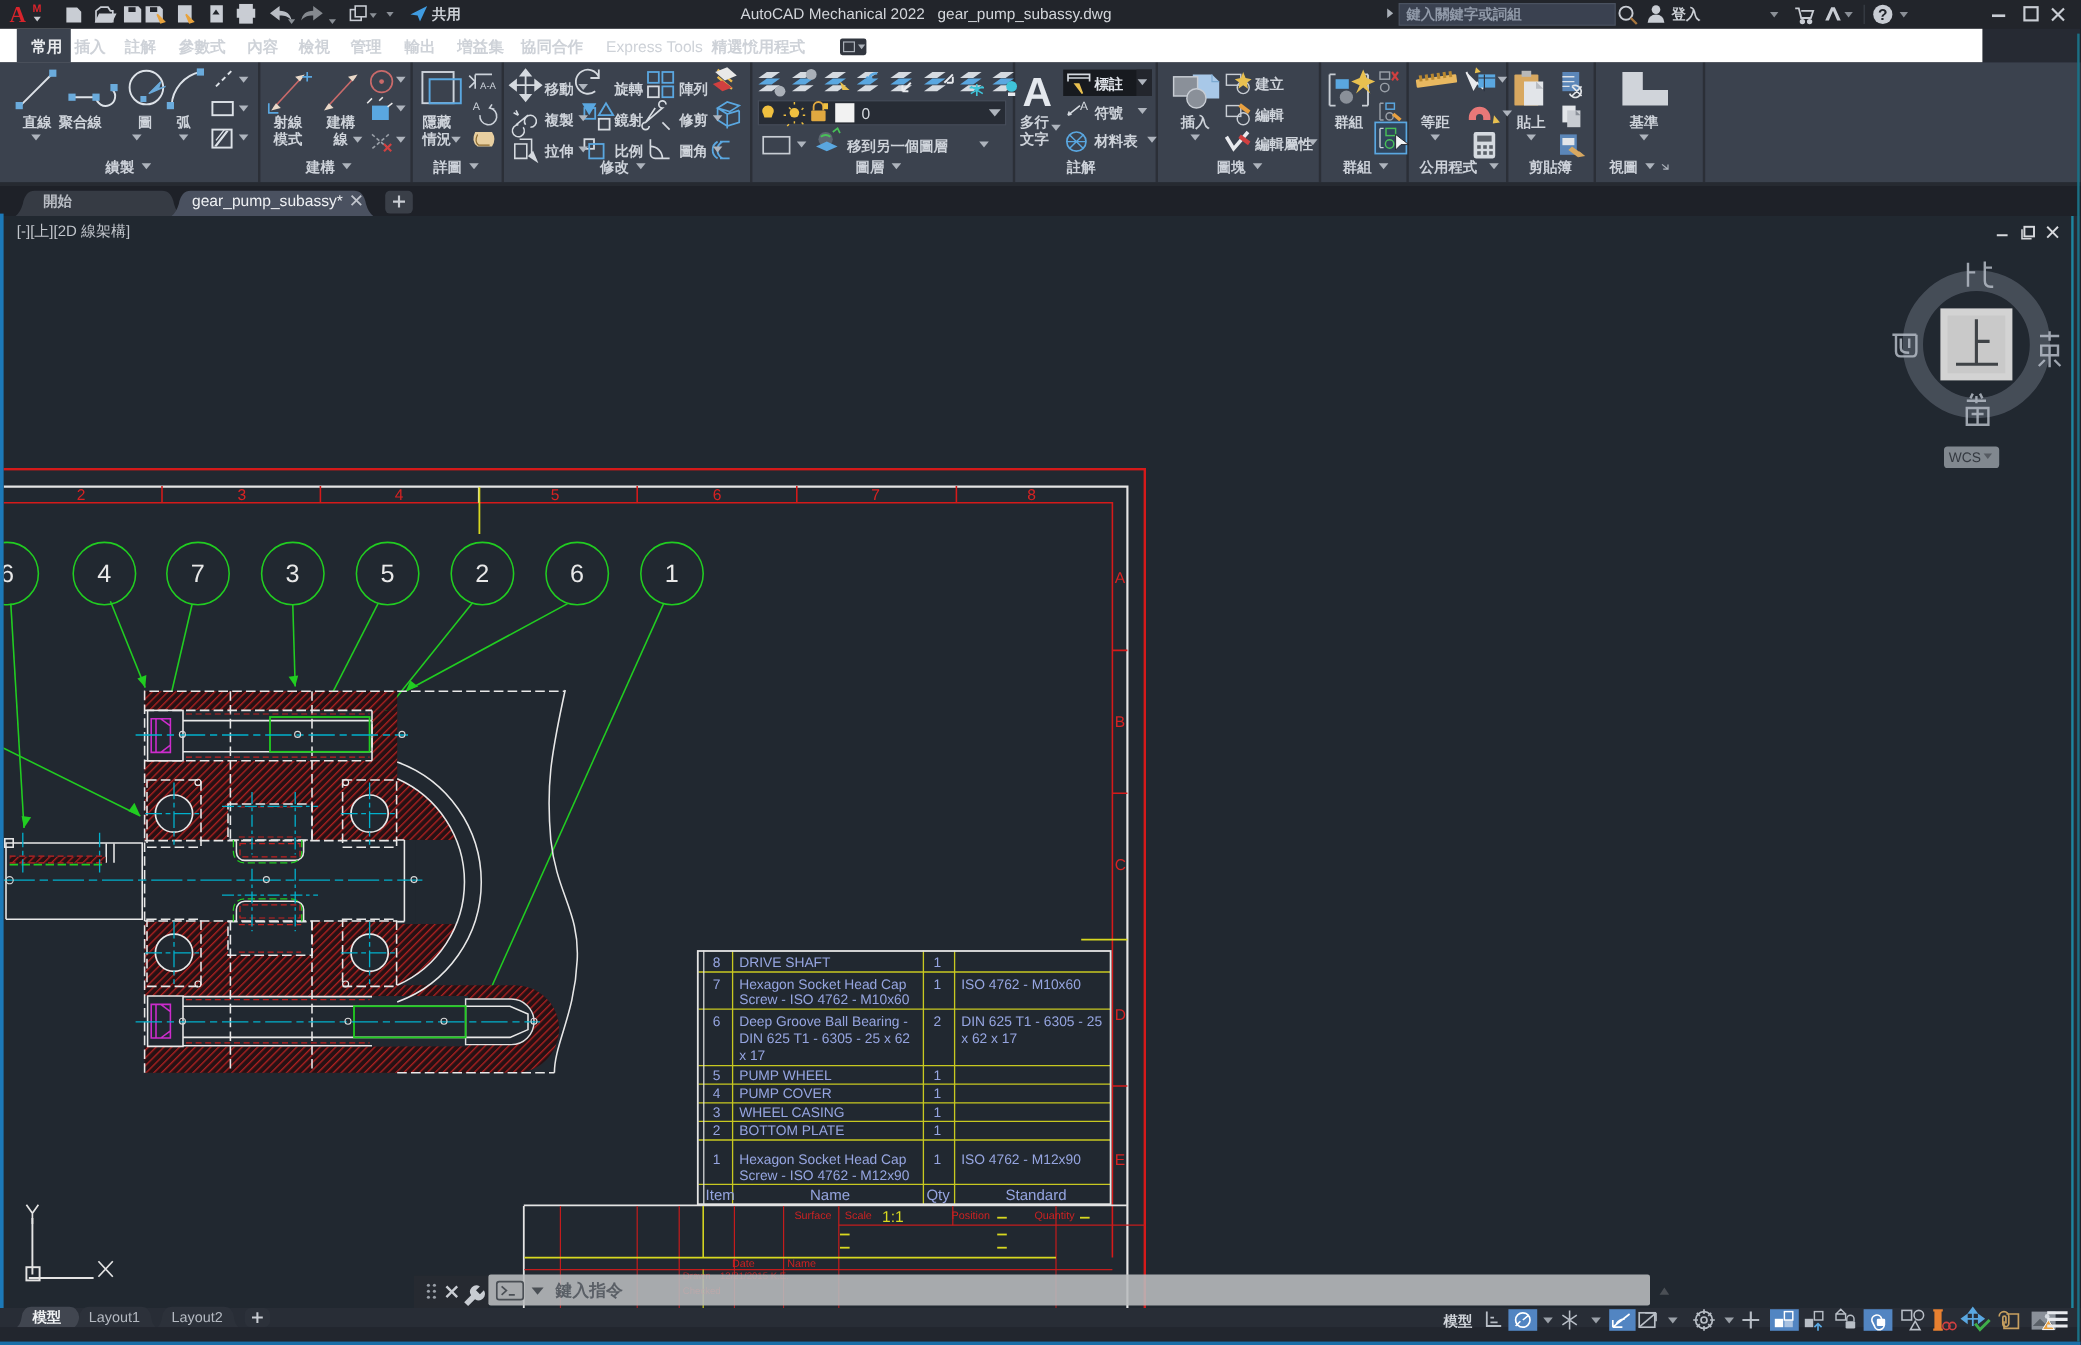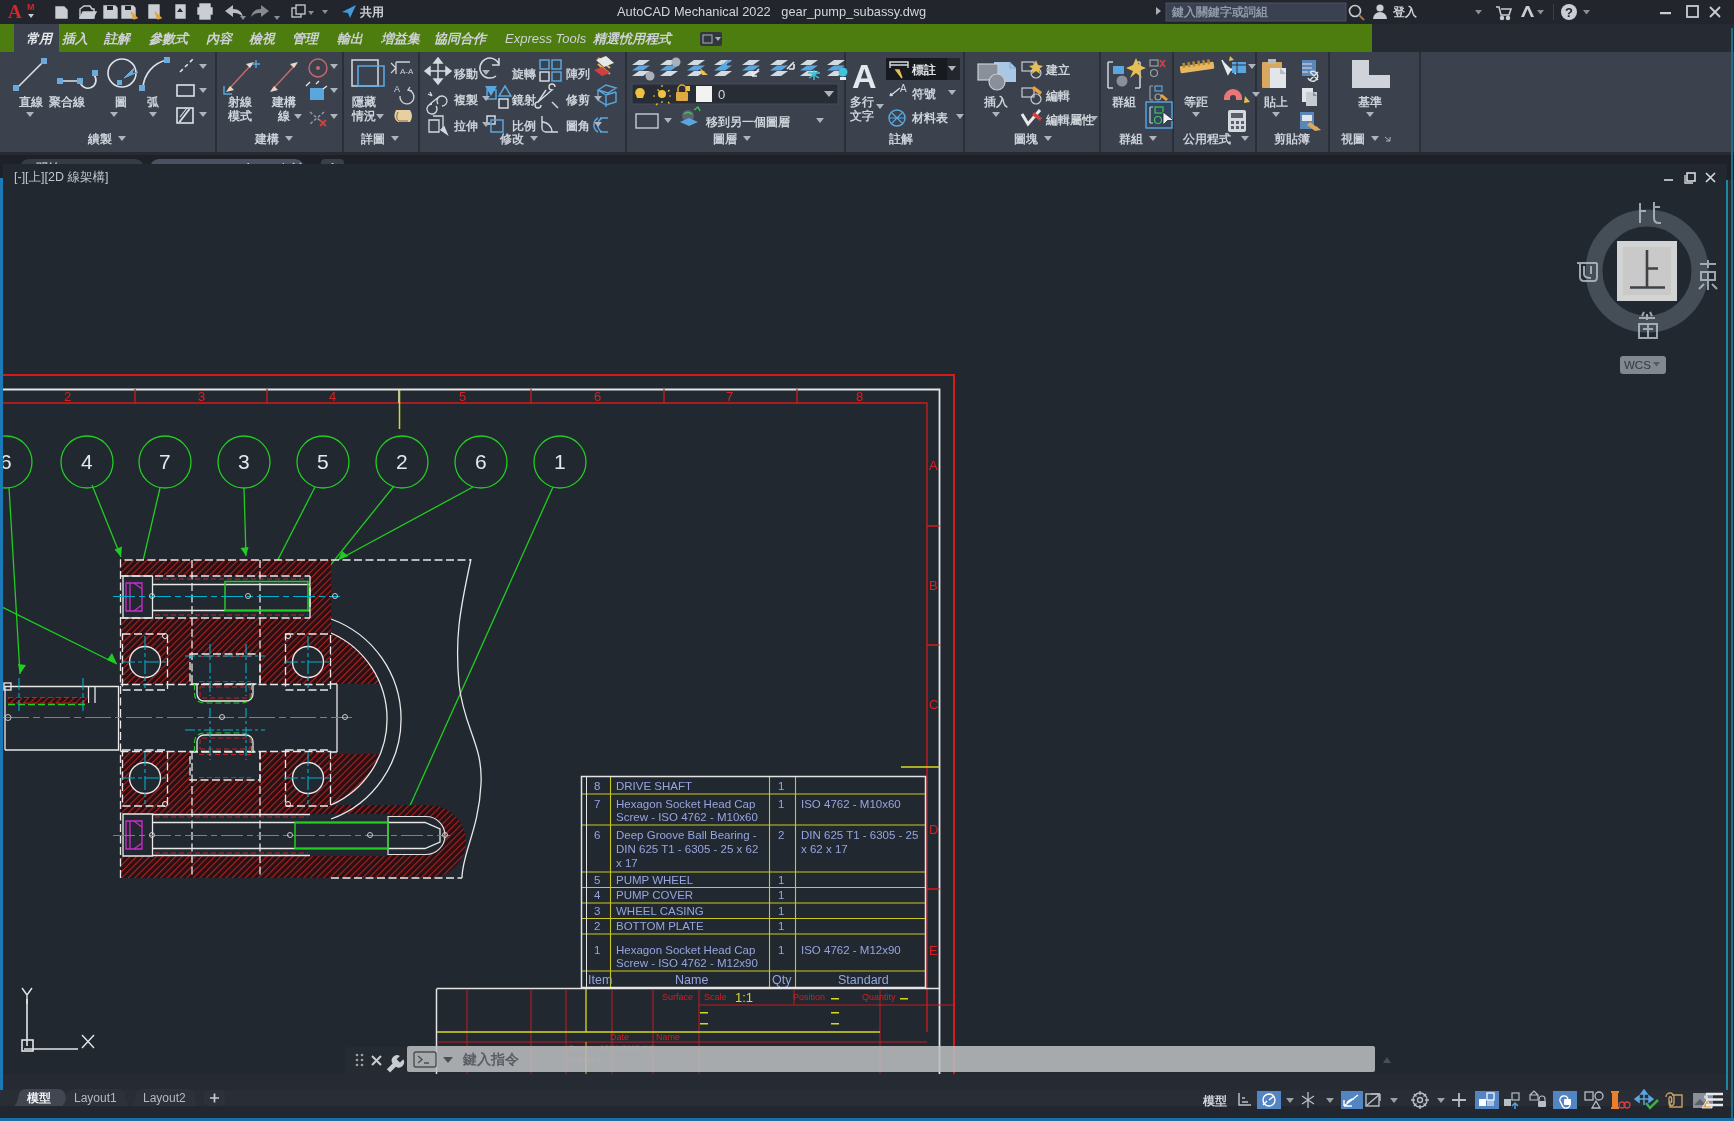--- a/index.html
+++ b/index.html
@@ -1,25 +1,25 @@
 <!DOCTYPE html>
 <html><head><meta charset="utf-8">
 <style>
 html,body{margin:0;padding:0;background:#14161a;}
 #root{position:relative;width:1734px;height:1121px;overflow:hidden;
  font-family:"Liberation Sans",sans-serif;background:#262a33;}
 *{box-sizing:border-box;}
 .abs{position:absolute;}
 
 #titlebar{left:0;top:0;width:1734px;height:24px;background:#22252b;}
-#rtabs{left:0;top:24px;width:1372px;height:28px;background:#4d7c0f;font-style:italic;}
+#rtabs{left:0;top:24px;width:1652px;height:28px;background:#ffffff;}
 #ribbon{left:0;top:52px;width:1734px;height:100px;background:#3b424e;}
 #ribbonedge{left:0;top:152px;width:1734px;height:3px;background:#262a31;}
 #filetabs{left:0;top:155px;width:1734px;height:25px;background:#1e2128;}
-#canvas{left:3px;top:164px;width:1724px;height:910px;background:#212830;}
+#canvas{left:3px;top:180px;width:1724px;height:910px;background:#212830;}
 #statusbar{left:0;top:1090px;width:1734px;height:28px;background:#282d36;}
 #bottomline{left:0;top:1118px;width:1734px;height:3px;background:#1a6fa8;}
 </style></head>
 <body>
 <div id="root">
 <div class="abs" id="titlebar">
  <svg class="abs" style="left:0;top:0" width="1734" height="24">
   <text x="8" y="18" fill="#d8242c" font-size="19" font-weight="bold" font-family="Liberation Serif">A</text>
   <text x="27" y="10" fill="#d8242c" font-size="9" font-weight="bold">M</text>
   <path d="M28 14 l3 4 l3 -4 z" fill="#c8ccd2"></path>

